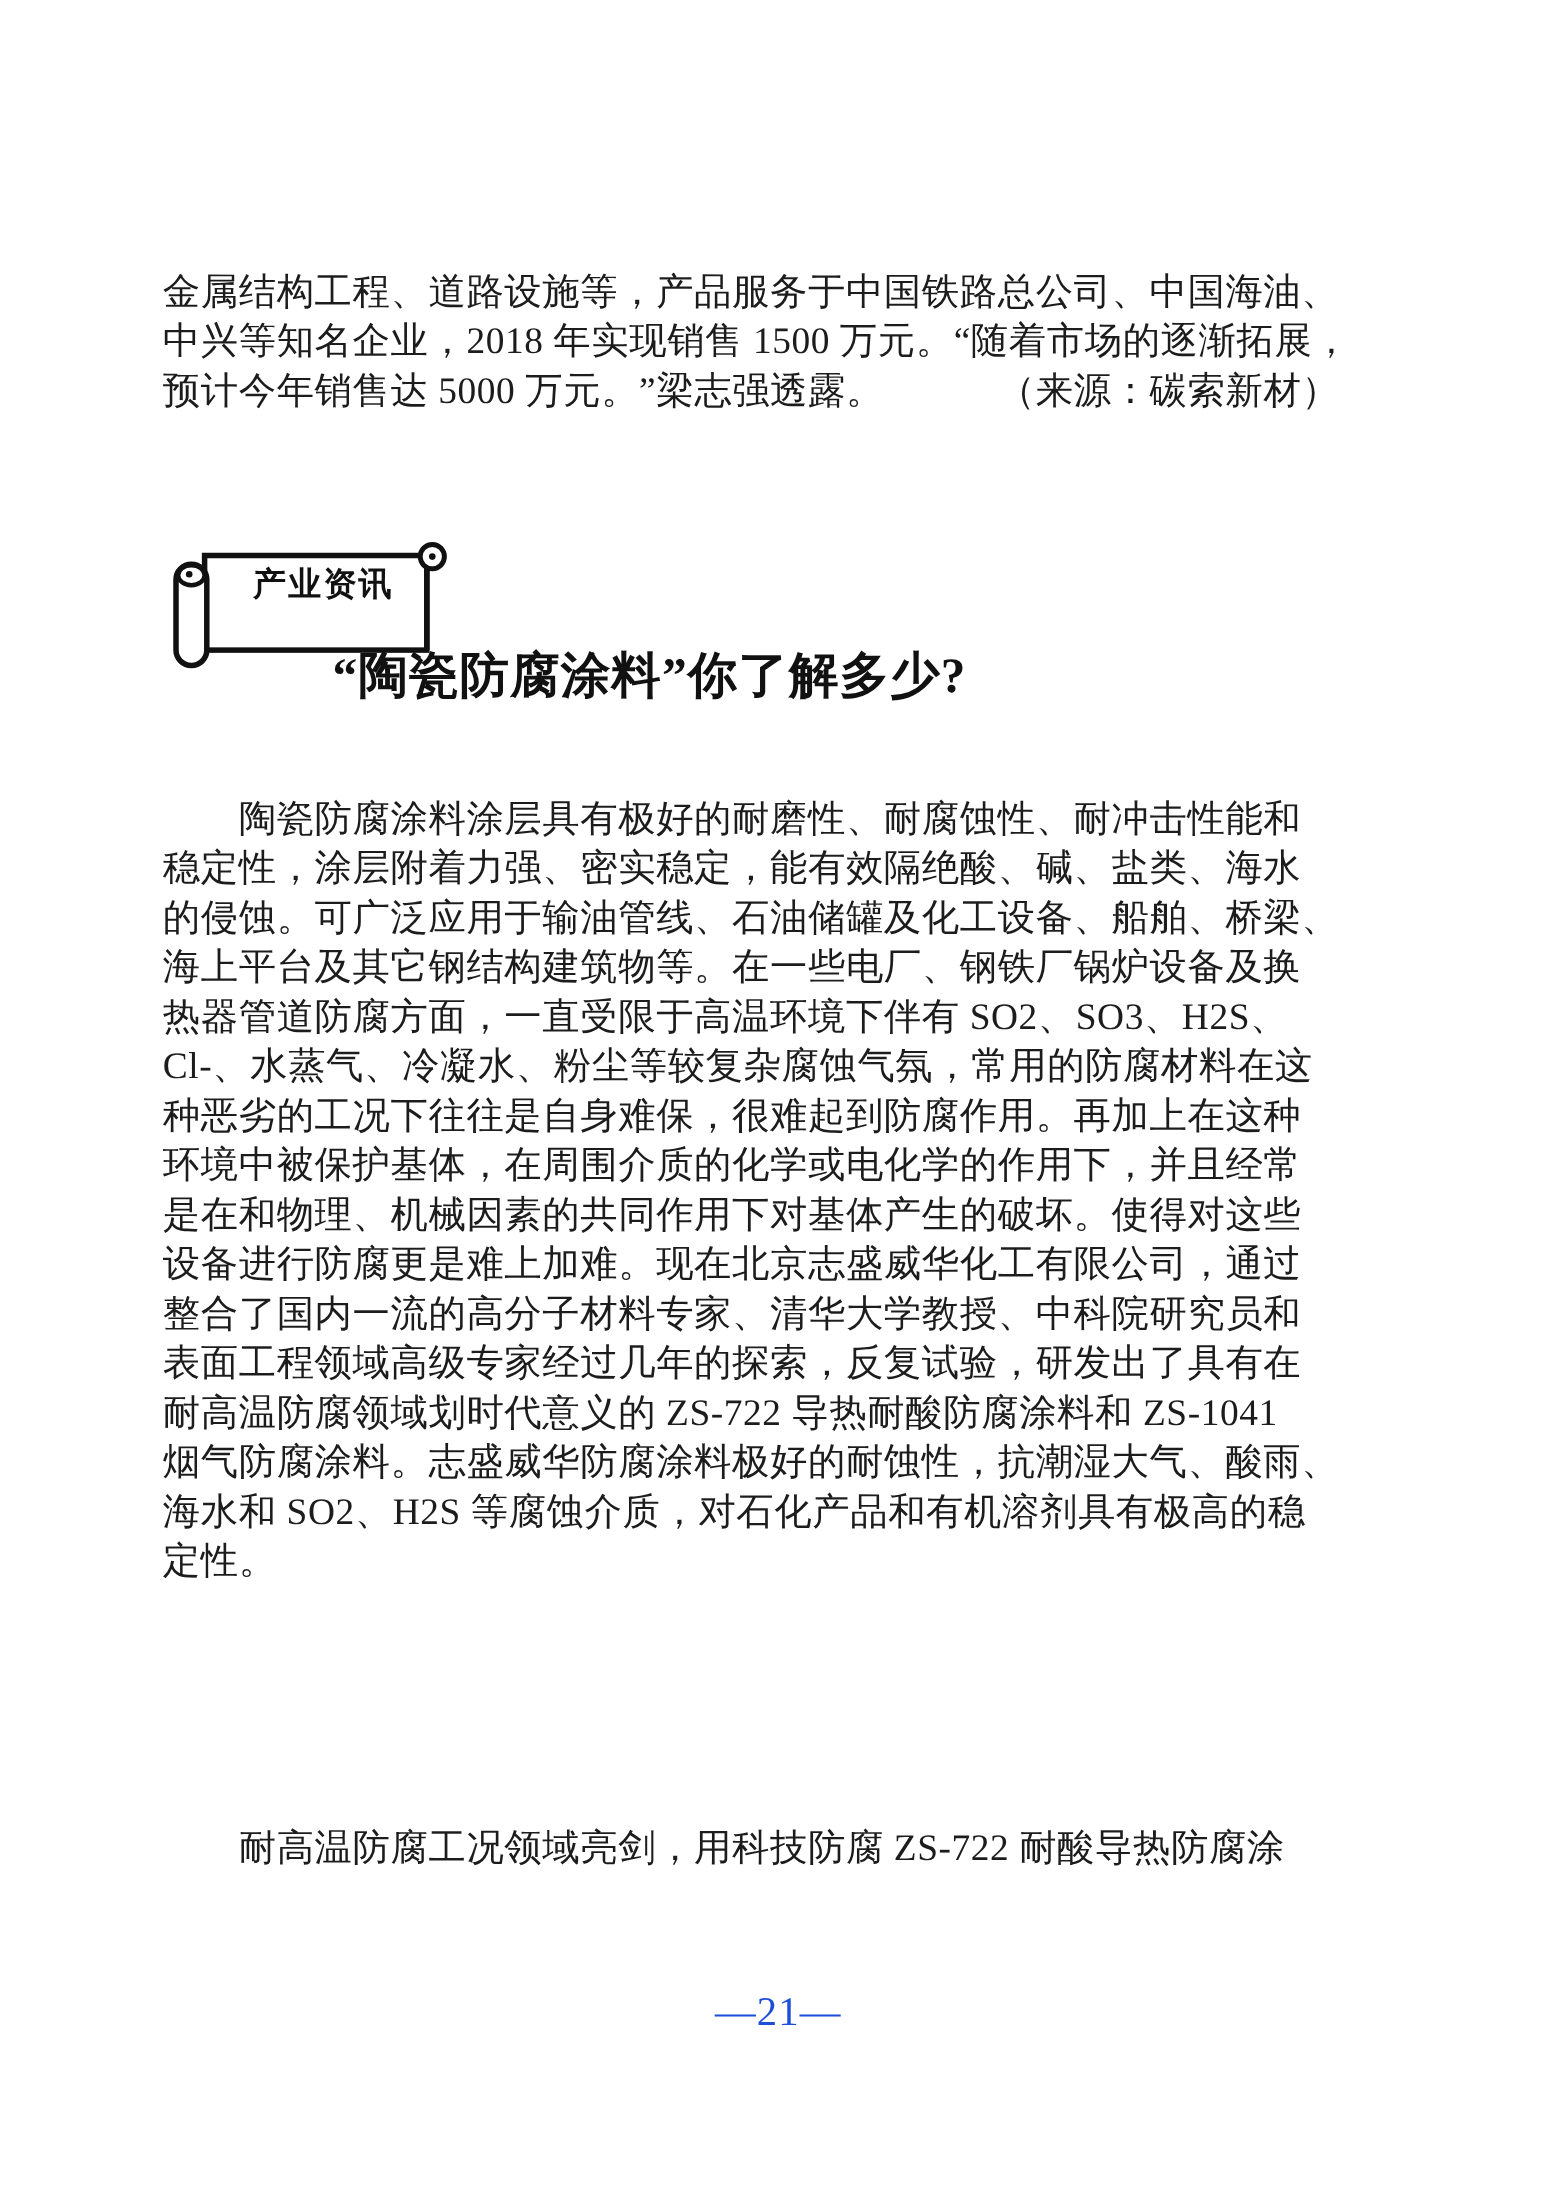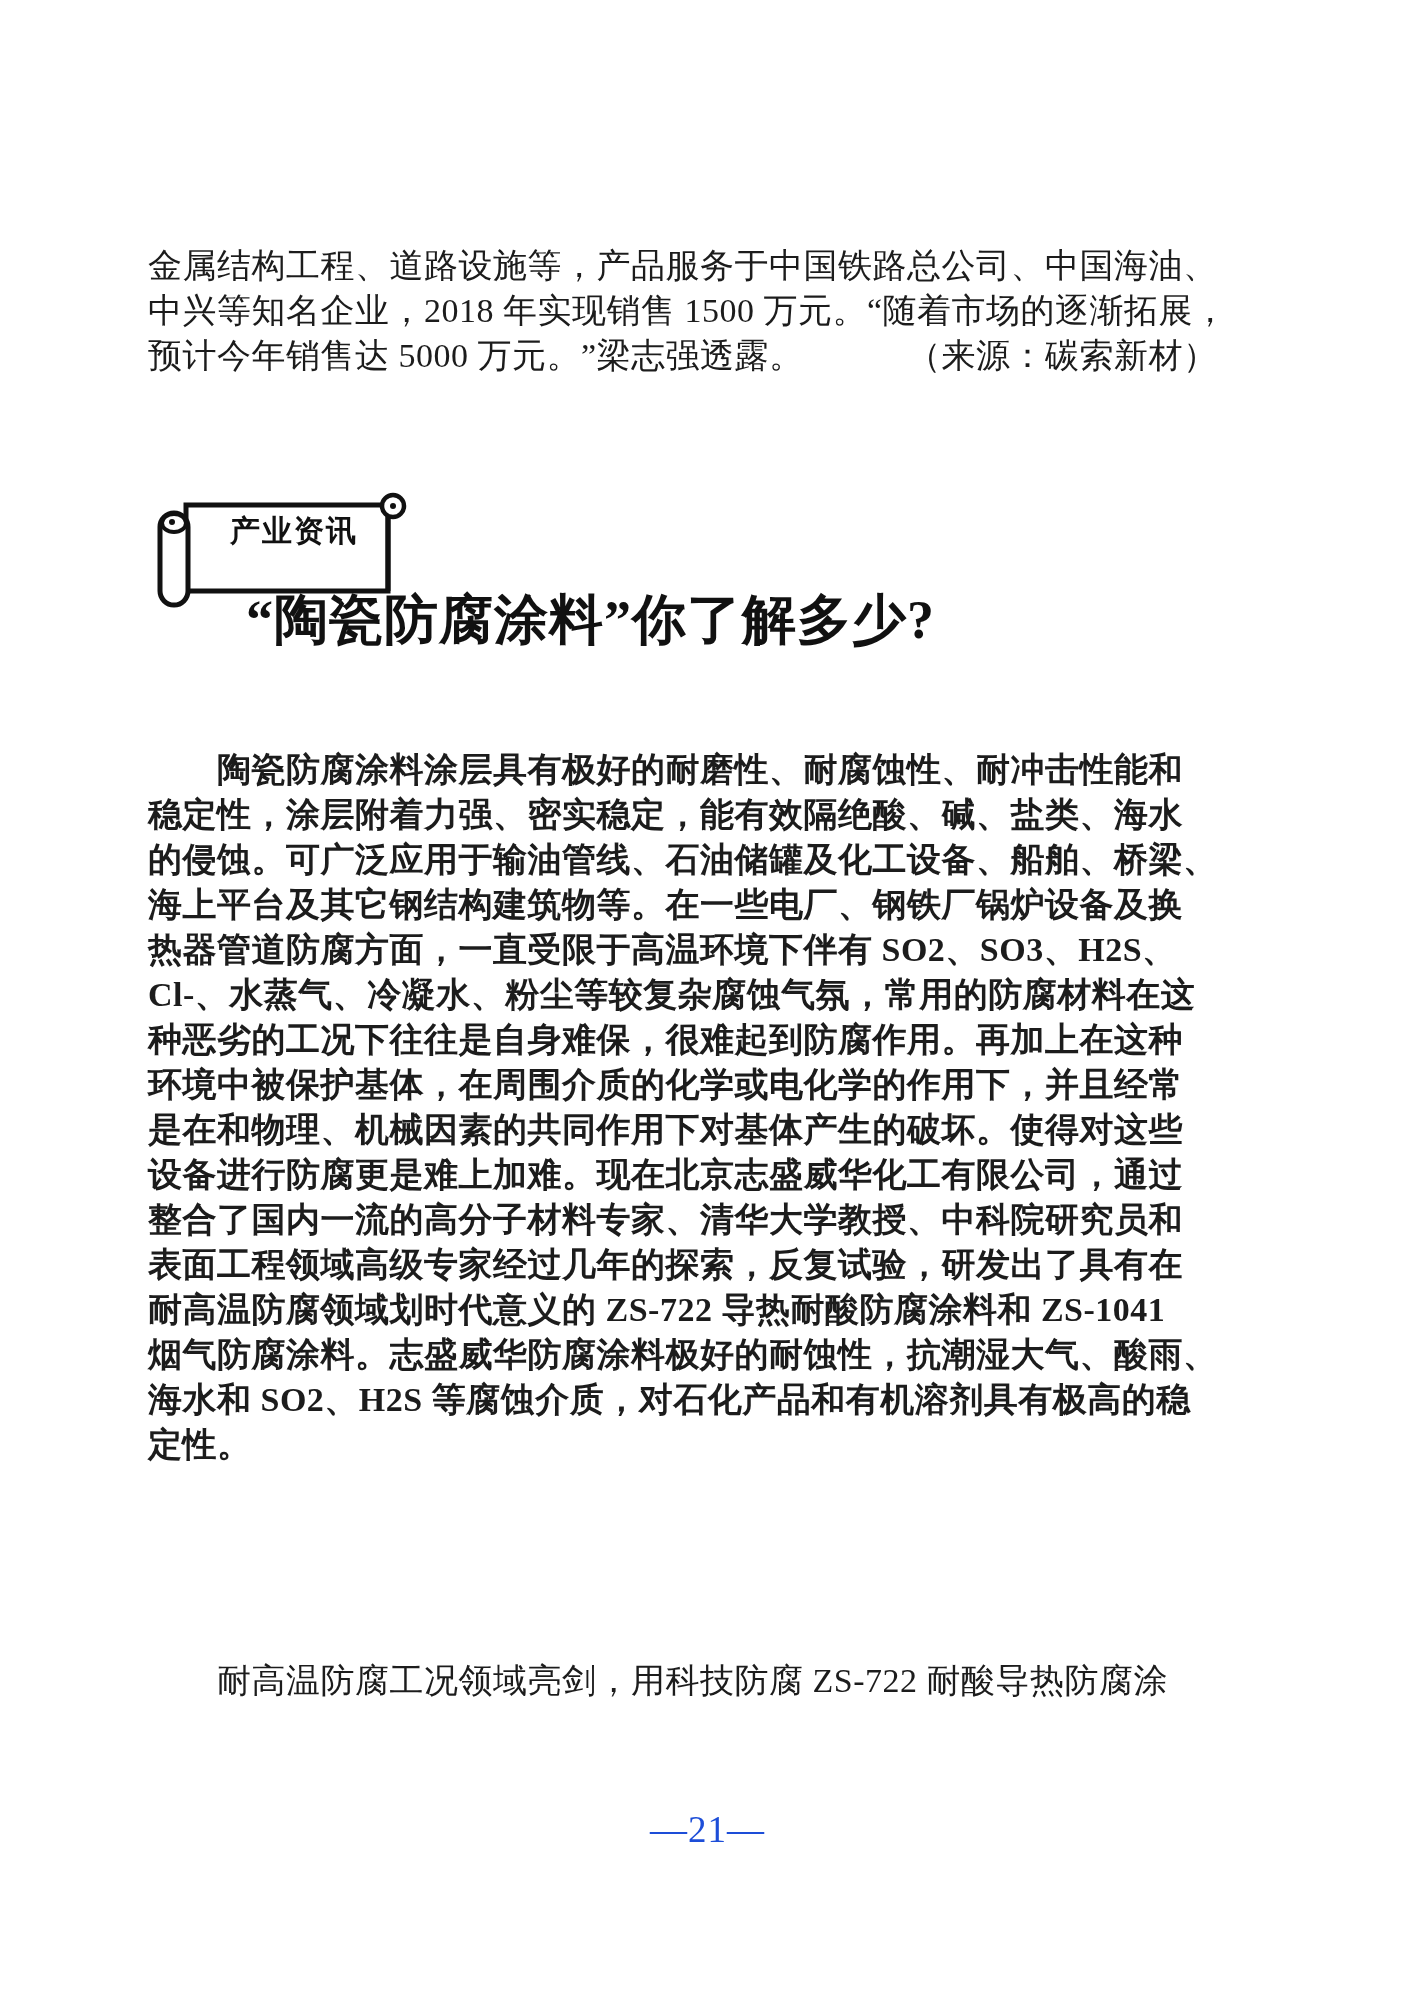--- a/index.html
+++ b/index.html
@@ -43,26 +43,26 @@
     letter-spacing: 2px;
     color: #111;
   }
   .article-title {
     position: absolute;
     left: 0;
     top: 584px;
     width: 1181px;
     margin: 0;
     text-align: center;
-    font-size: 54px;
+    font-size: 45px;
     font-weight: bold;
     color: #111;
     letter-spacing: 1px;
   }
-  .body-para1 { top: 747px; font-weight: bold; }
+  .body-para1 { top: 722px; }
   .body-para2 { top: 1658px; }
   .page-number {
     position: absolute;
     left: 0;
     top: 1808px;
     width: 1415px;
     text-align: center;
     font-size: 37px;
     letter-spacing: 1px;
     color: #1d4ed8;

